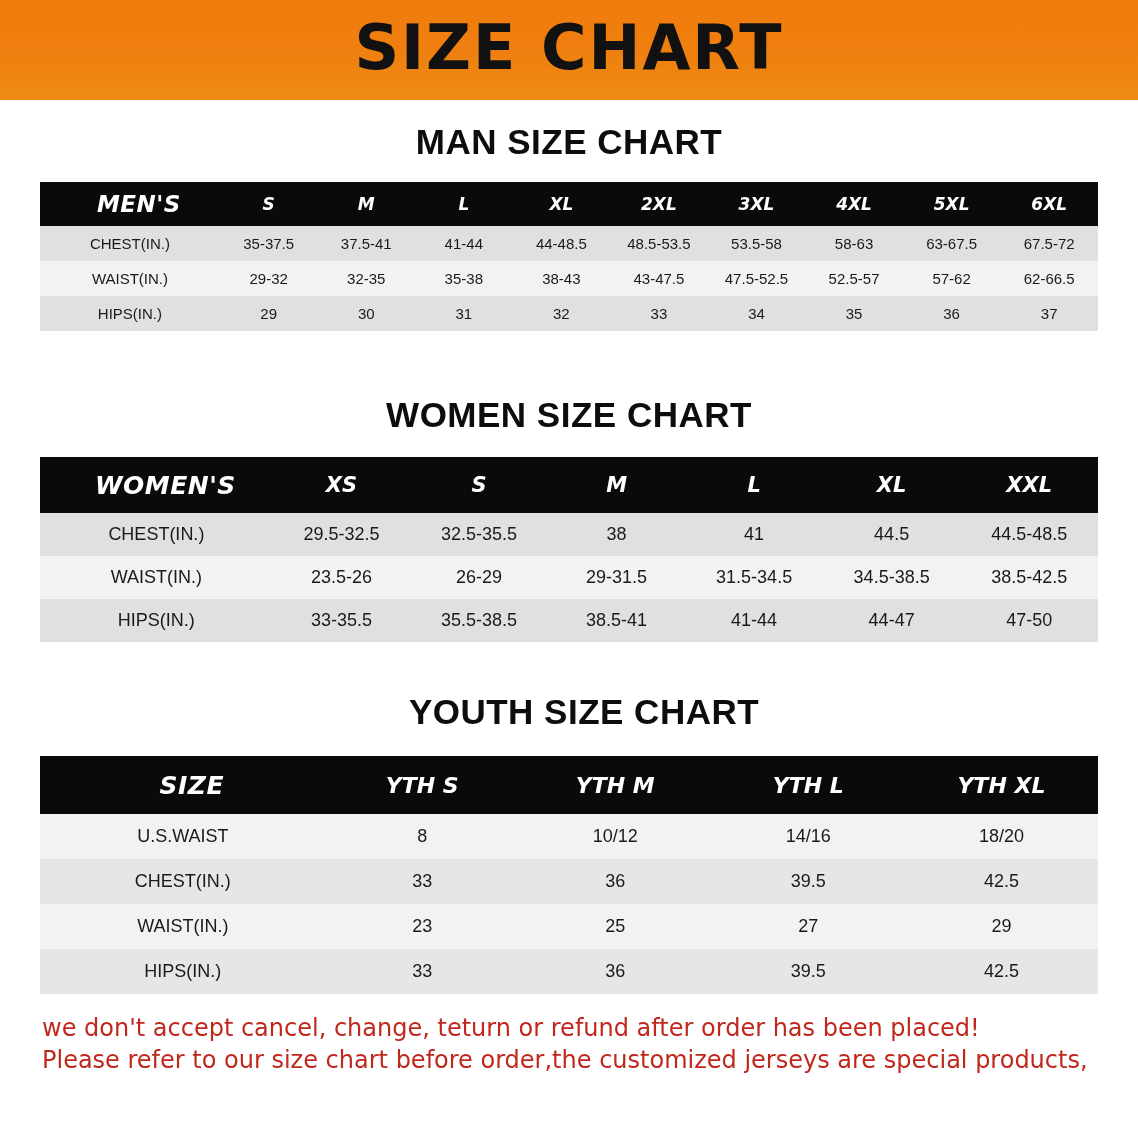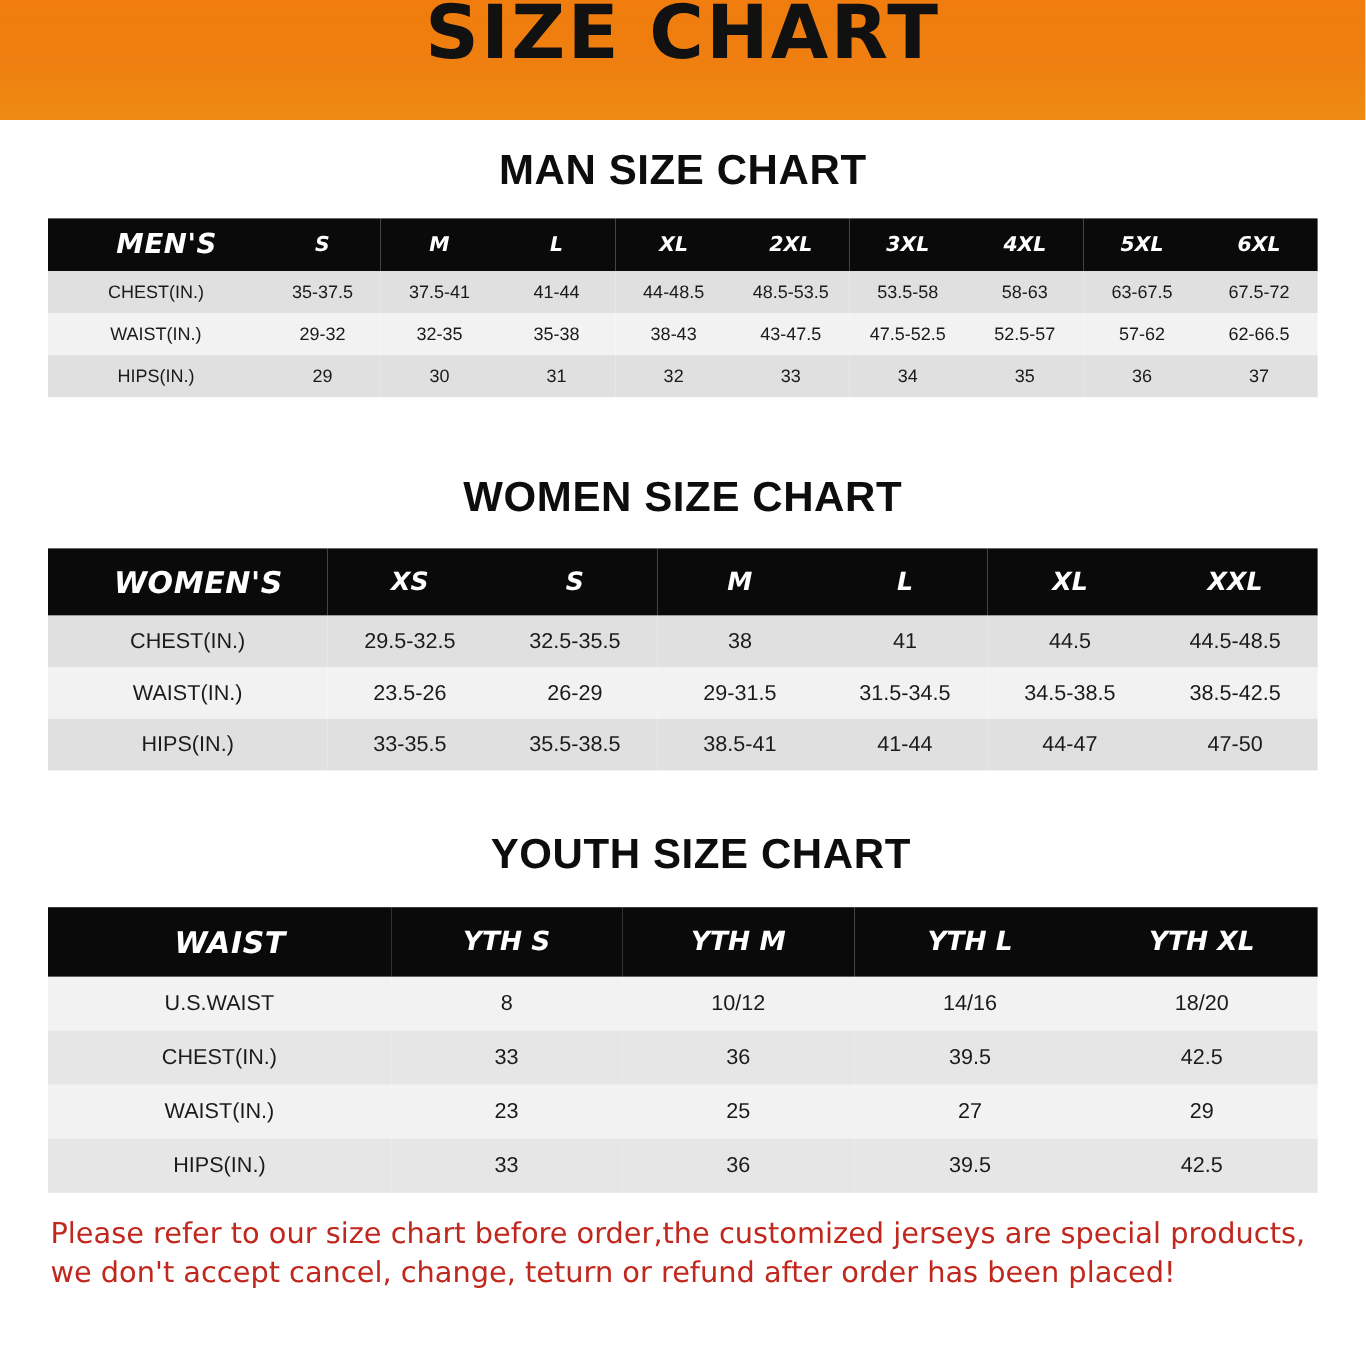--- a/index.html
+++ b/index.html
@@ -21,20 +21,21 @@
     background: #ffffff;
     box-sizing: border-box;
   }
 
   
   .banner {
     width: 100%;
     height: 100px;
     background: linear-gradient(180deg, #f07d0d 0%, #ef7f10 50%, #ee8b12 100%);
     display: flex;
+    align-items: center;
     justify-content: center;
   }
   .banner-title {
     font-family: "DejaVu Sans", sans-serif;
     font-weight: bold;
     font-size: 62px;
     letter-spacing: 2px;
     color: #111111;
     line-height: 1;
     margin-top: -4px;
@@ -244,21 +245,21 @@
 
   <div class="section-title title-youth">YOUTH SIZE CHART</div>
   <div class="tbl-wrap">
     <table class="size-table youth-table">
       <colgroup>
         <col style="width:27%">
         <col span="4" style="width:18.25%">
       </colgroup>
       <thead>
         <tr>
-          <th class="rowhead-label">WAIST</th>
+          <th class="rowhead-label">SIZE</th>
           <th>YTH S</th>
           <th>YTH M</th>
           <th>YTH L</th>
           <th>YTH XL</th>
         </tr>
       </thead>
       <tbody>
         <tr>
           <td class="rowhead">U.S.WAIST</td>
           <td>8</td>
@@ -285,17 +286,17 @@
           <td>33</td>
           <td>36</td>
           <td>39.5</td>
           <td>42.5</td>
         </tr>
       </tbody>
     </table>
   </div>
 
   <div class="footer-note">
+    <div>we don't accept cancel, change, teturn or refund after order has been placed!</div>
     <div>Please refer to our size chart before order,the customized jerseys are special products,</div>
-    <div>we don't accept cancel, change, teturn or refund after order has been placed!</div>
   </div>
 
 </div>
 
 </body></html>

